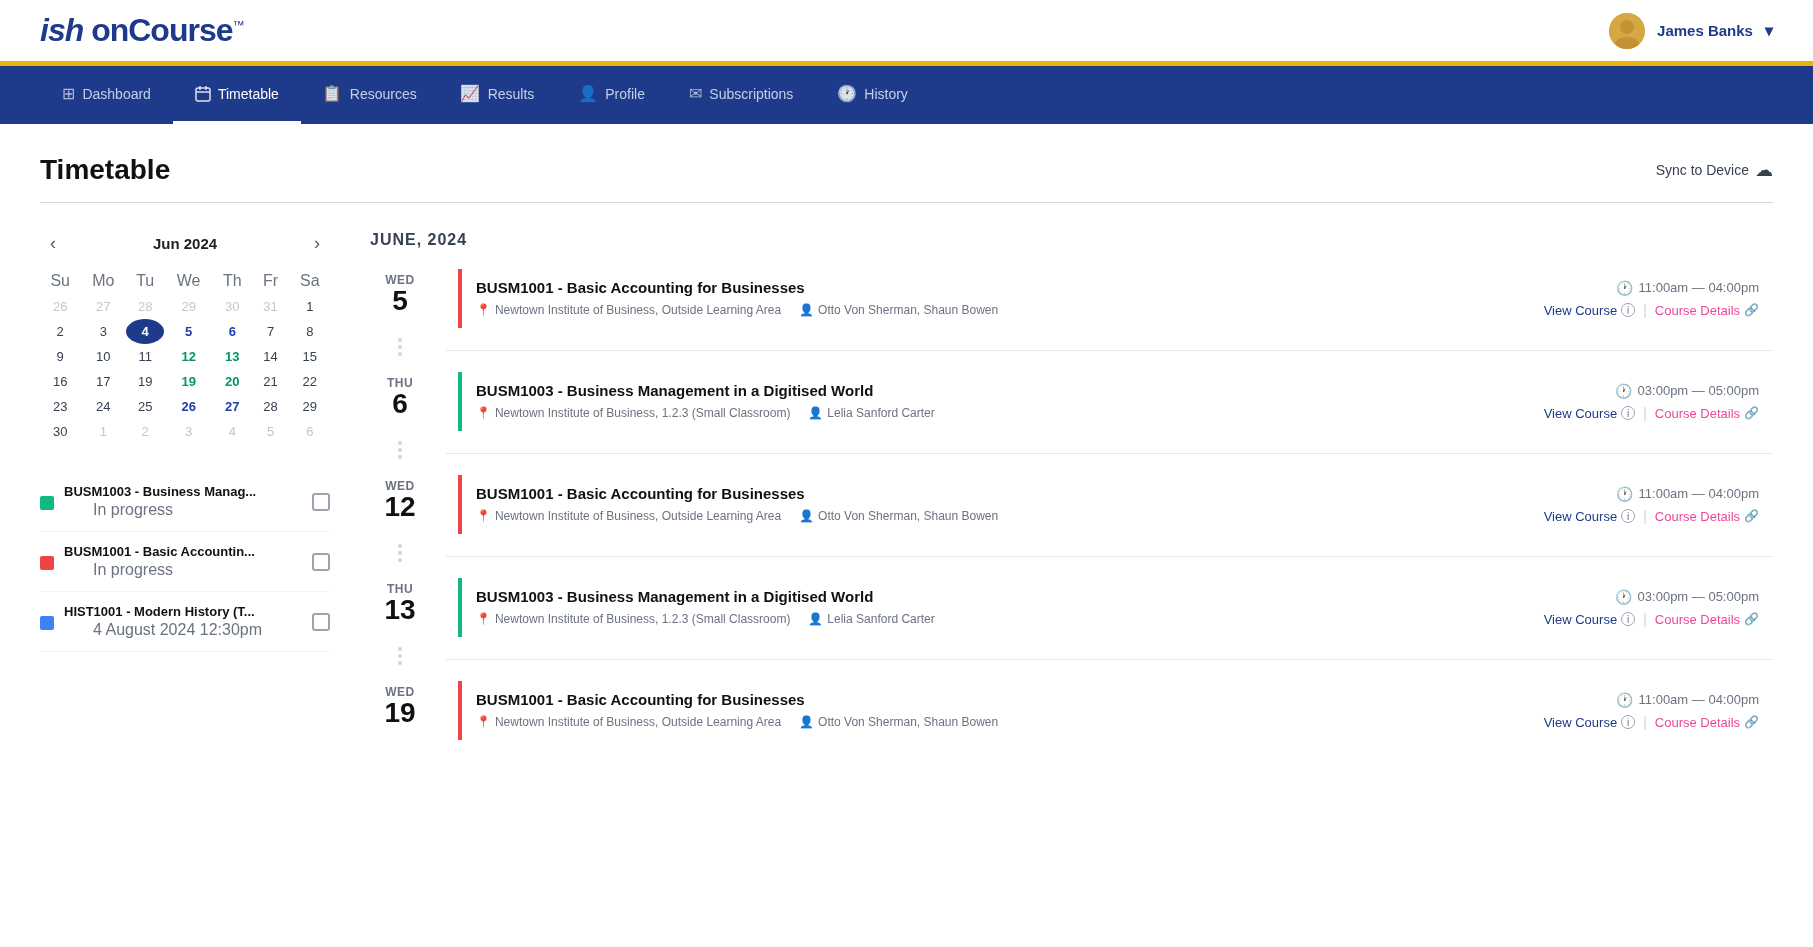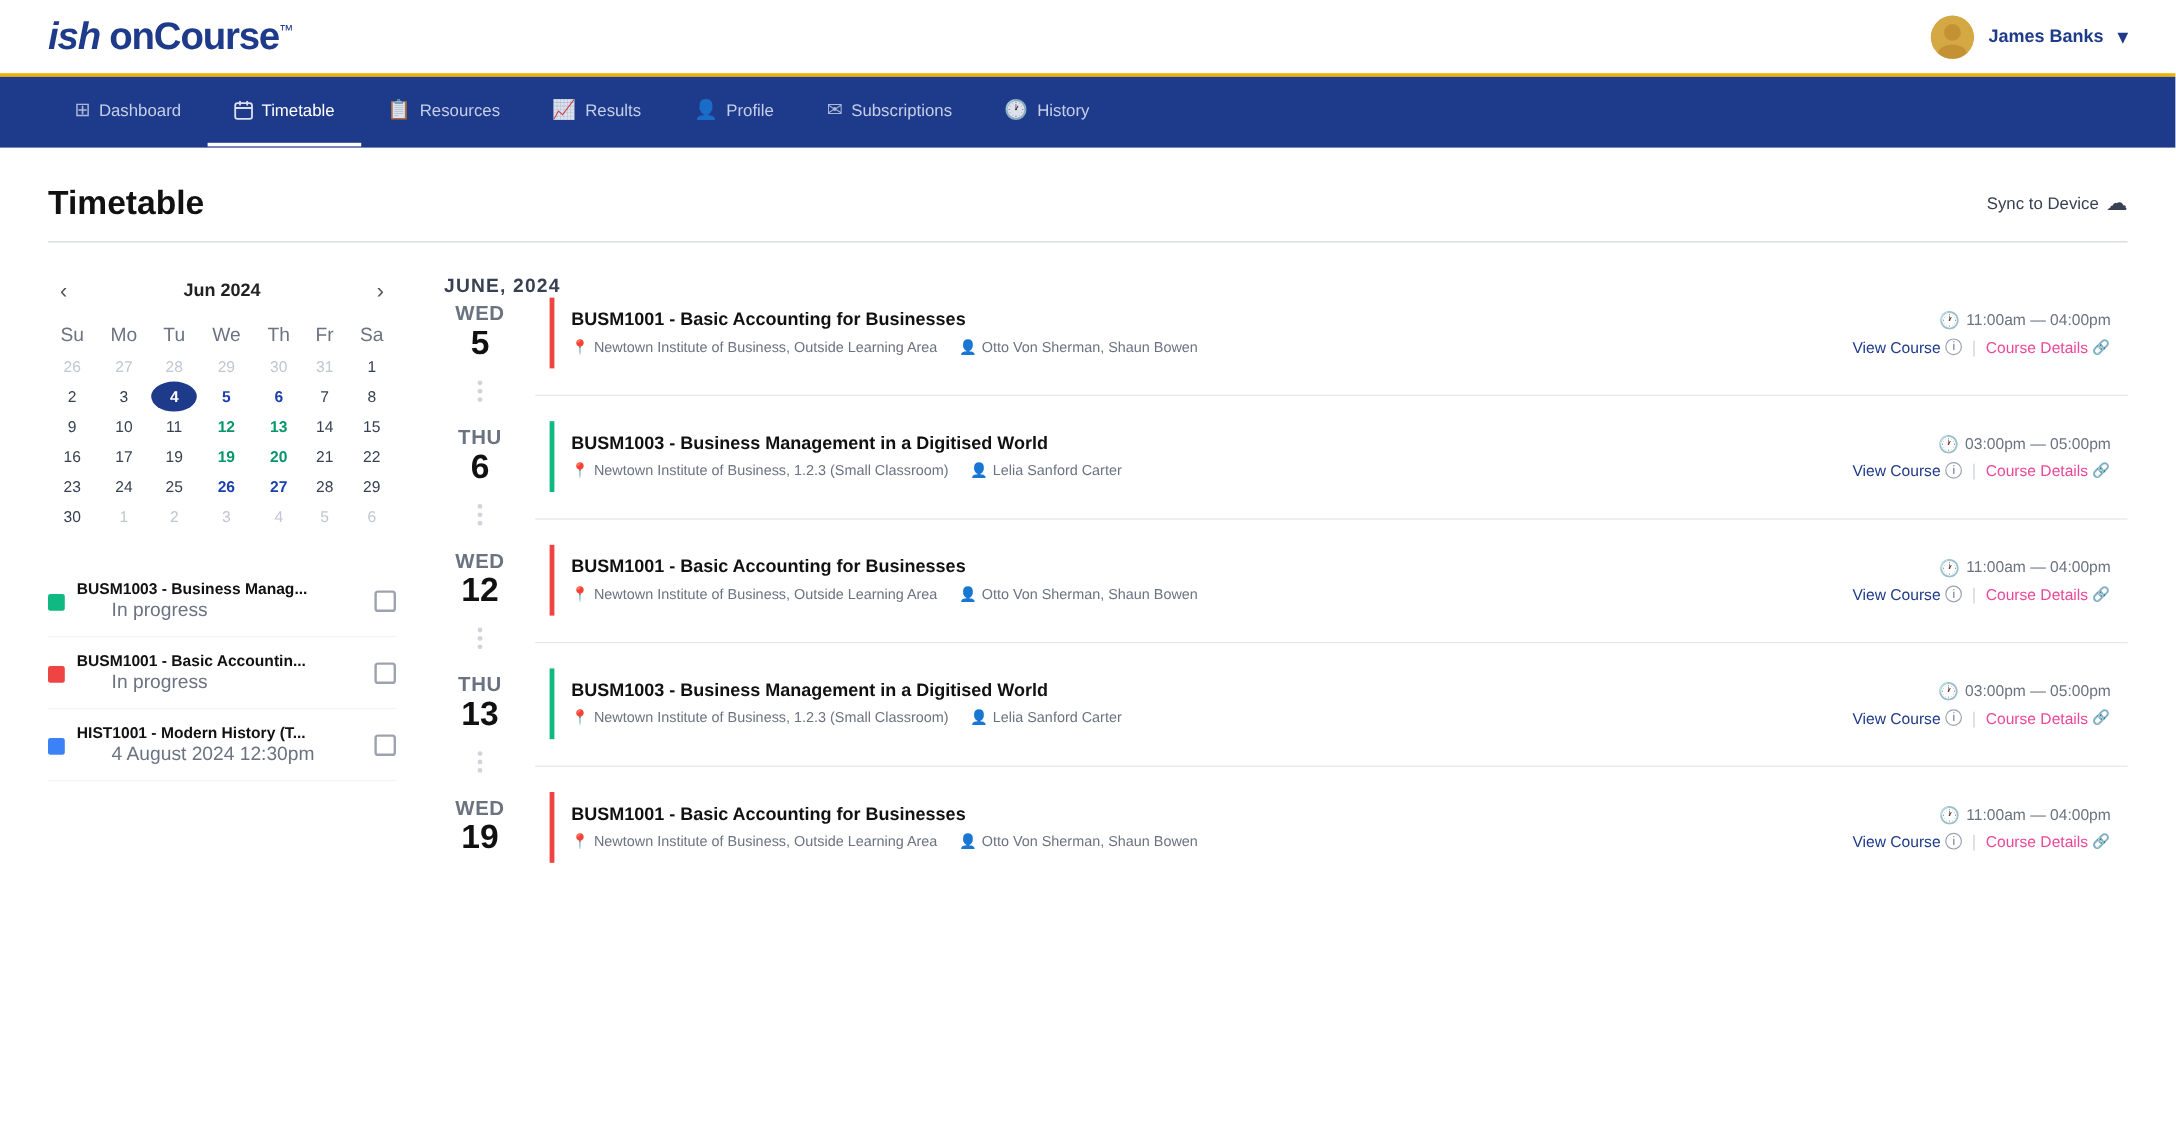--- a/index.html
+++ b/index.html
@@ -5,21 +5,21 @@
     * { box-sizing: border-box; margin: 0; padding: 0; }
     body { font-family: -apple-system, BlinkMacSystemFont, 'Segoe UI', sans-serif; background: #fff; color: #222; }
 
     
     .top-header {
       display: flex;
       align-items: center;
       justify-content: space-between;
       padding: 12px 40px;
       background: #fff;
-      border-bottom: 3px solid #eab308;
+      border-bottom: 5px solid #eab308;
     }
     .logo {
       font-size: 32px;
       font-weight: 900;
       color: #1e3a8a;
       letter-spacing: -1px;
     }
     .logo span { font-style: italic; }
     .user-info {
       display: flex;
@@ -215,36 +215,37 @@
     
     .timetable-content {
       flex: 1;
     }
     .month-heading {
       font-size: 16px;
       font-weight: 700;
       color: #374151;
       letter-spacing: 1px;
       text-transform: uppercase;
+      margin-bottom: 20px;
     }
 
     
     .day-block {
       display: flex;
       gap: 16px;
       margin-bottom: 8px;
     }
     .day-label {
       width: 60px;
       flex-shrink: 0;
       text-align: center;
       padding-top: 4px;
     }
     .day-abbr {
-      font-size: 17px;
+      font-size: 12px;
       font-weight: 700;
       color: #6b7280;
       text-transform: uppercase;
       letter-spacing: 0.5px;
     }
     .day-num {
       font-size: 28px;
       font-weight: 700;
       color: #111;
       line-height: 1;

